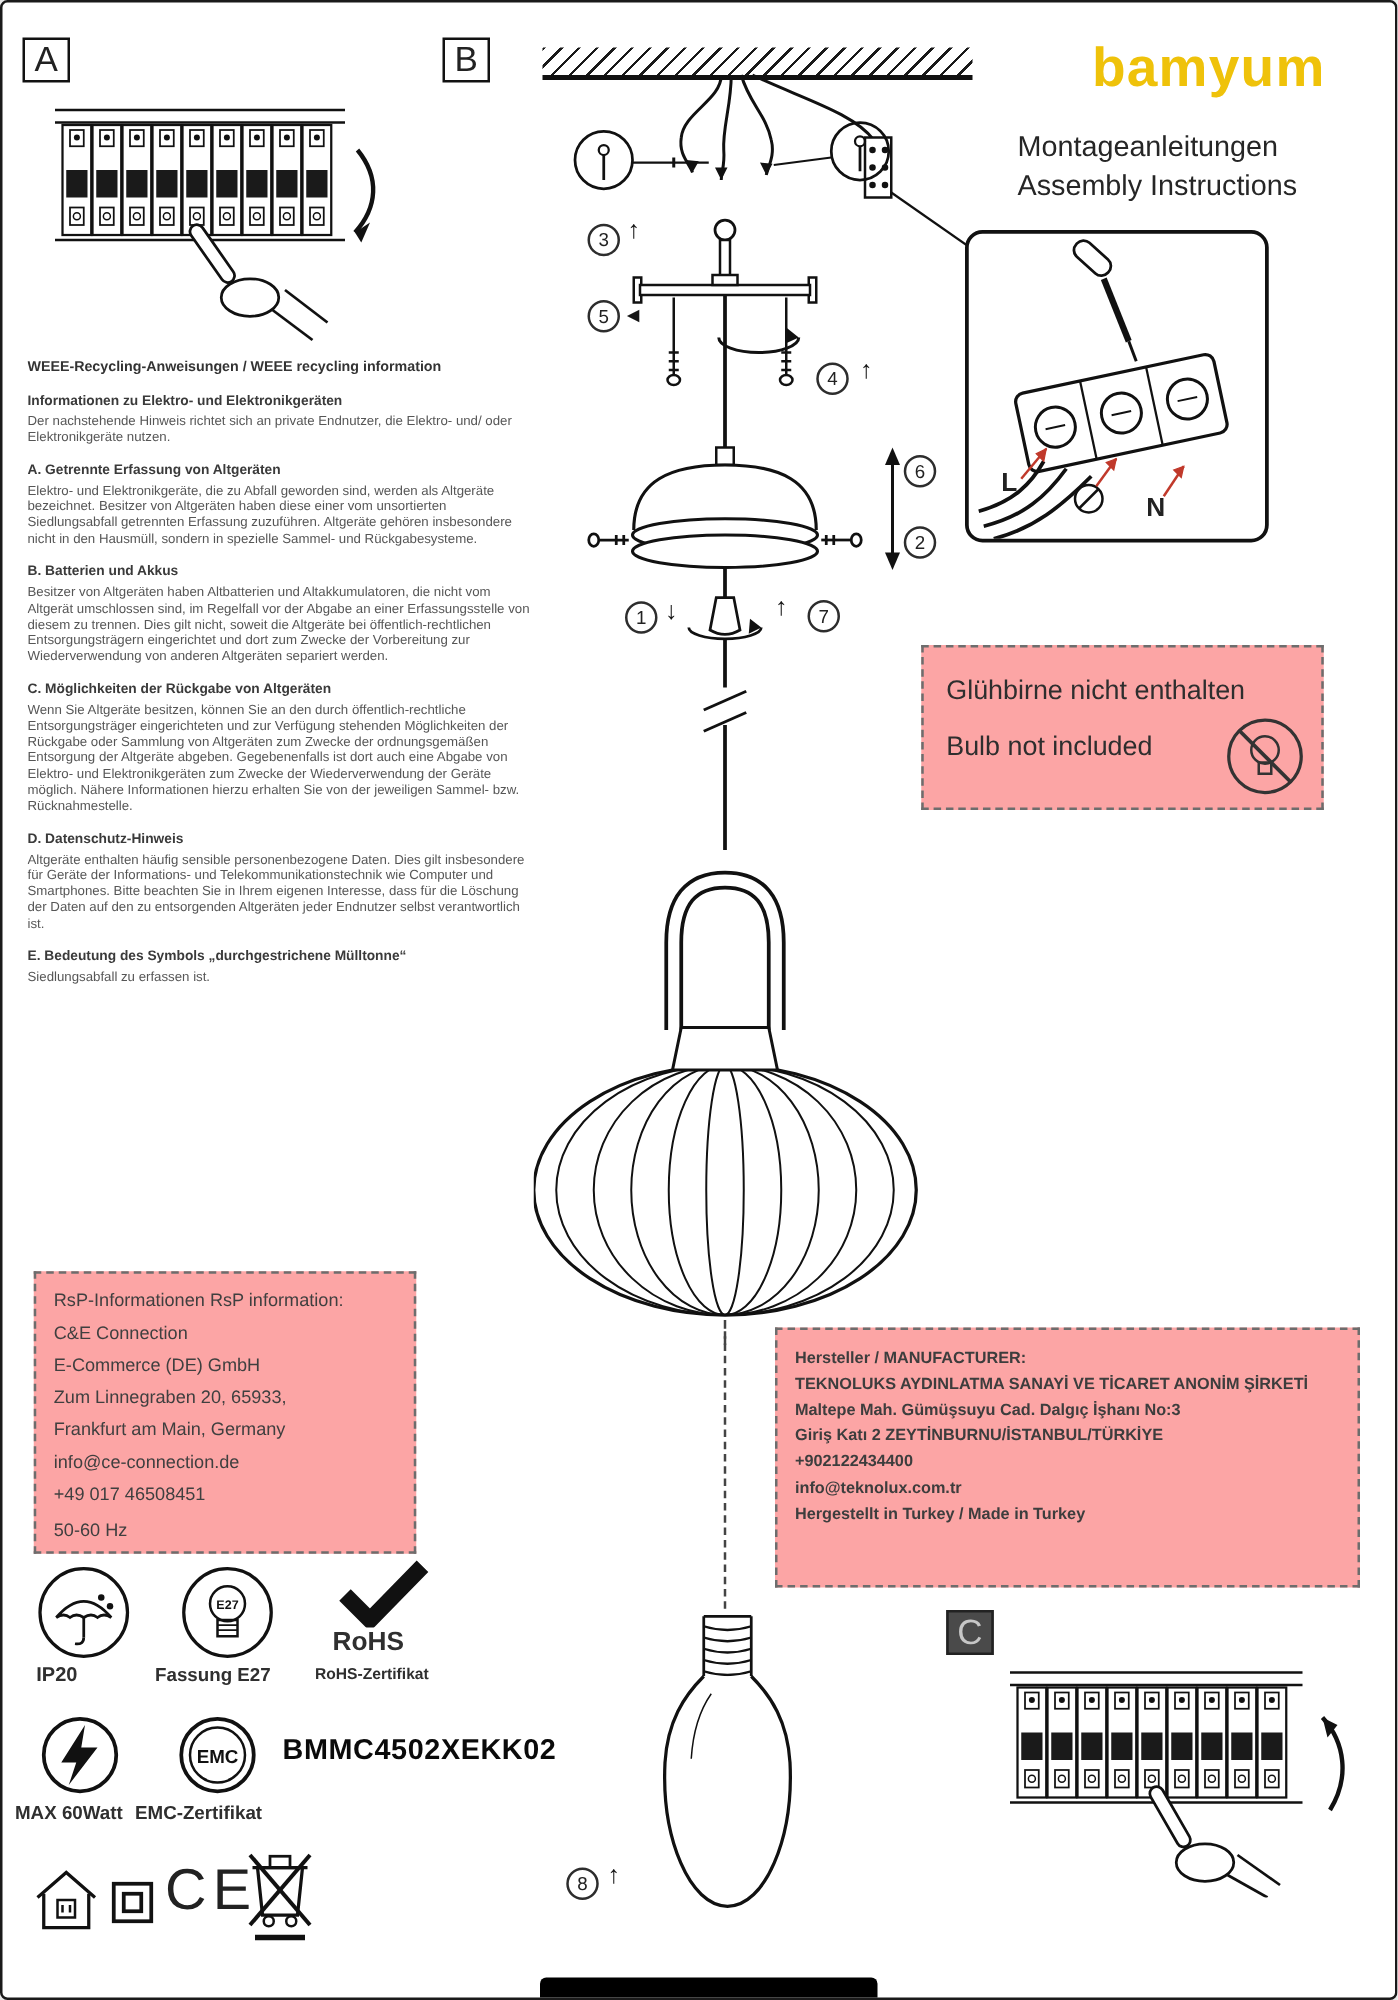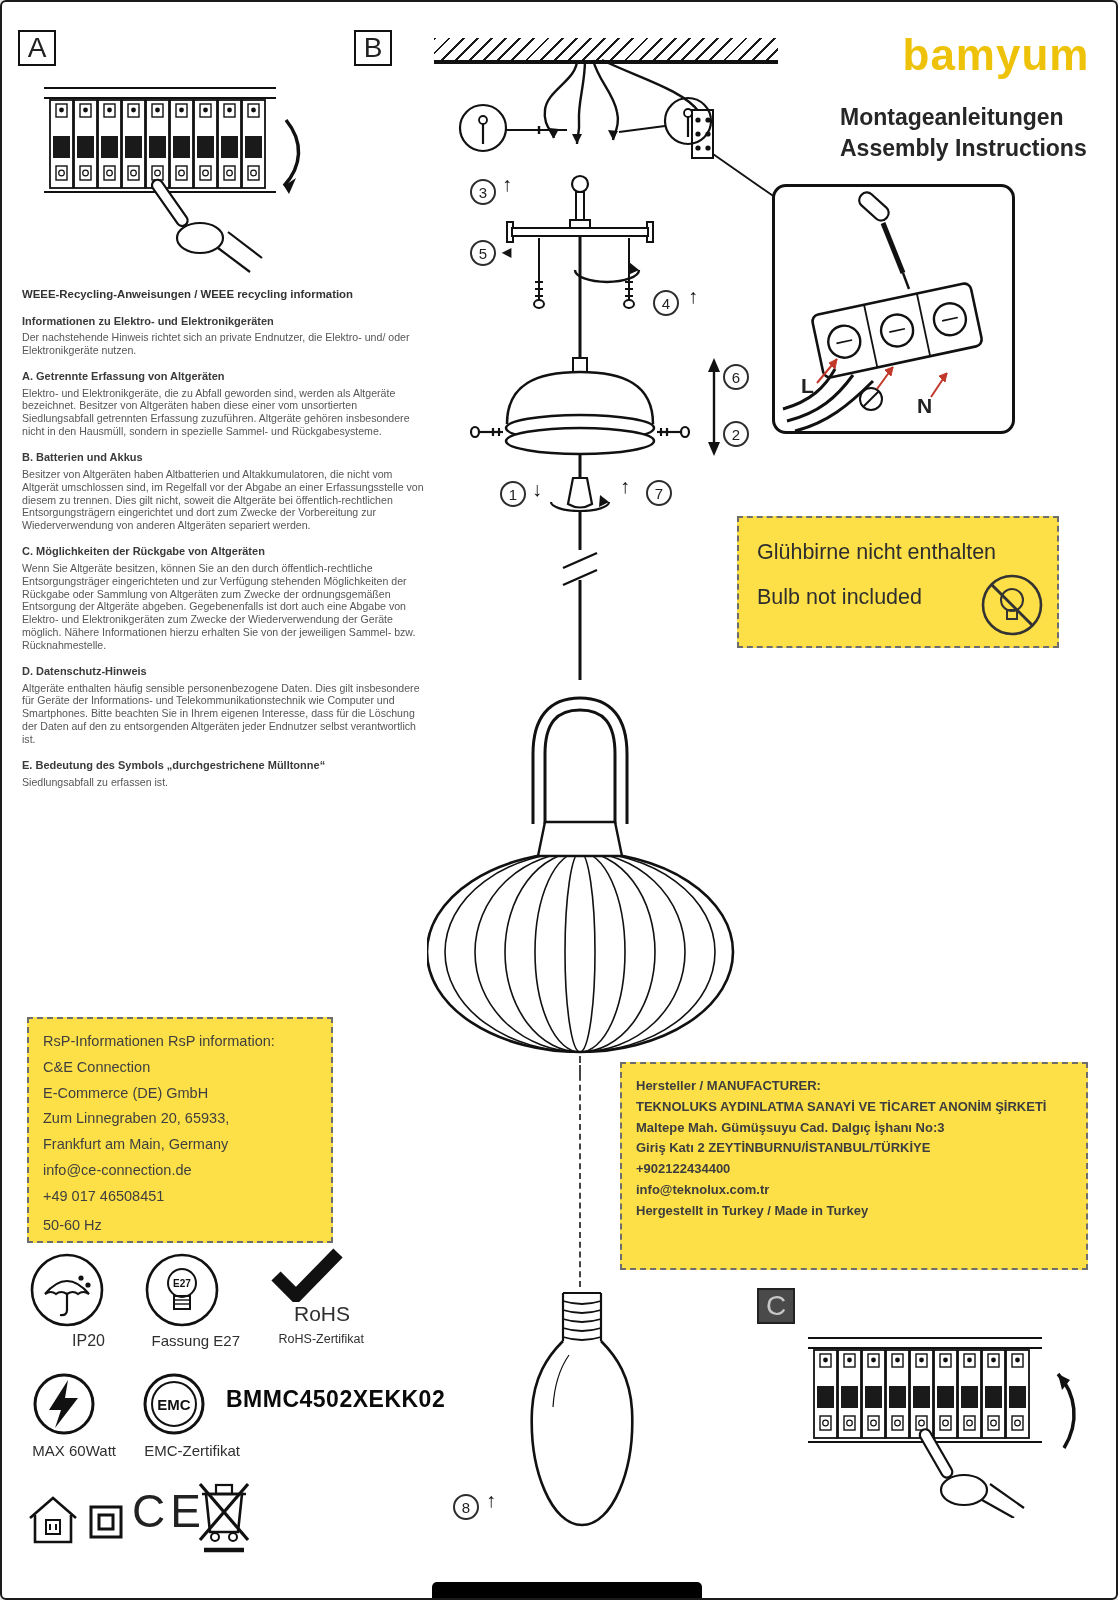--- a/index.html
+++ b/index.html
@@ -4,36 +4,36 @@
 <style>
   html,body{margin:0;padding:0;background:#e8e8e8;}
   .page{position:relative;width:1118px;height:1600px;background:#fff;margin:0 auto;
         font-family:"Liberation Sans",sans-serif;color:#3c3c3c;border:2px solid #1a1a1a;
         border-radius:6px;box-sizing:border-box;overflow:hidden;}
   .abs{position:absolute;}
   .letterbox{border:2px solid #111;width:38px;height:36px;display:flex;align-items:center;justify-content:center;
              font-size:28px;color:#222;background:#fff;box-sizing:border-box;}
   .letterbox.dark{background:#4a4a4a;color:#c6c6c6;border-color:#222;}
   .brand{font-size:44px;font-weight:bold;letter-spacing:1px;text-align:center;}
-  .doc-title{font-size:23px;font-weight:700;color:#262626;line-height:31px;margin-left:26px;}
+  .doc-title{font-size:23px;font-weight:400;color:#262626;line-height:31px;}
   .hatch{background:repeating-linear-gradient(135deg,#1a1a1a 0 2px,transparent 2px 10px);
          border-bottom:4px solid #111;}
   .step{width:26px;height:26px;border:2px solid #2d2d2d;border-radius:50%;background:#fff;
         display:flex;align-items:center;justify-content:center;font-size:15px;color:#222;box-sizing:border-box;}
   .arrow{font-weight:bold;color:#141414;font-size:20px;line-height:1;}
   .weee{width:404px;font-size:10.6px;line-height:1.22;color:#565656;}
   .weee .big{font-size:11.4px;font-weight:bold;color:#333;margin:0 0 8px;}
   .weee h3{font-size:11px;font-weight:bold;color:#3a3a3a;margin:13px 0 3px;}
   .weee p{margin:0 0 4px;}
-  .dashedbox{border:2px dashed #6d6d6d;box-sizing:border-box;background:#fde047;}
+  .dashedbox{border:2px dashed #6d6d6d;box-sizing:border-box;background:#fca5a5;}
   .rsp{font-size:14.5px;line-height:1.5;color:#3f3f3f;padding:12px 14px;}
   .rsp div{margin-bottom:4px;}
   .mfr{font-size:13px;font-weight:bold;line-height:1.6;color:#3d3d3d;padding:12px 14px;}
   .bulbnote{font-size:21.5px;font-weight:500;color:#2e2e2e;line-height:2.1;padding:12px 18px;}
-  .certlabel{font-weight:normal;color:#2f2f2f;text-align:right;}
+  .certlabel{font-weight:bold;color:#2f2f2f;text-align:left;}
   .code{font-size:23px;font-weight:bold;color:#0a0a0a;letter-spacing:0.5px;}
   .ce{font-size:46px;font-weight:500;color:#222;letter-spacing:5px;}
   .terminalbox{border:3px solid #111;border-radius:14px;background:#fff;box-sizing:border-box;}
   .dashline{border-left:2px dashed #444;}
   .blackbar{background:#000;border-radius:5px 5px 0 0;}
   svg{display:block;}
 </style>
 </head>
 <body>
 
@@ -49,21 +49,21 @@
     </g>
   </defs>
 </svg>
 
 <div class="page">
 
   <div class="letterbox abs" style="left:16px;top:28px">A</div>
   <div class="letterbox abs" style="left:352px;top:28px">B</div>
   <div class="letterbox dark abs" style="left:755px;top:1286px">C</div>
 
-  <div class="brand abs" style="left:874px;top:28px;width:240px;color:#efc20a">bamyum</div>
+  <div class="brand abs" style="left:845px;top:28px;width:240px;color:#efc20a">bamyum</div>
   <div class="abs" style="left:812px;top:100px">
     <div class="doc-title">Montageanleitungen</div>
     <div class="doc-title">Assembly Instructions</div>
   </div>
 
   <svg class="abs" style="left:36px;top:56px" width="290" height="220" viewBox="0 0 290 220">
     <line x1="6" y1="30" x2="238" y2="30" stroke="#111" stroke-width="2"></line>
     <line x1="6" y1="40" x2="238" y2="40" stroke="#111" stroke-width="2"></line>
     <use href="#breaker-module" x="12" y="42"></use>
       <use href="#breaker-module" x="36" y="42"></use>

